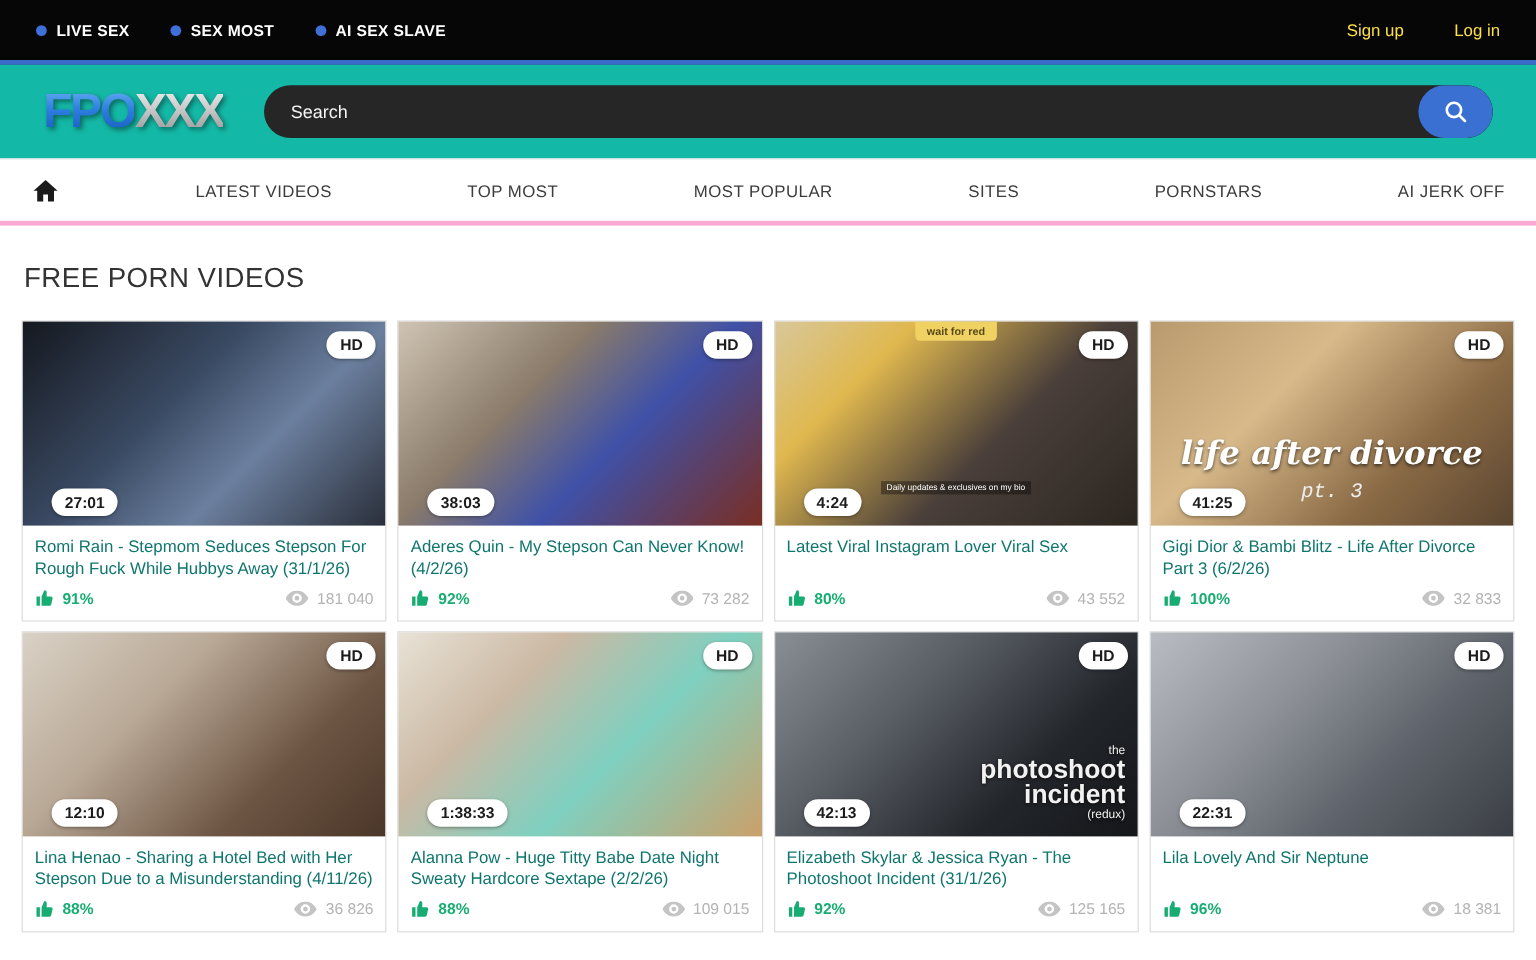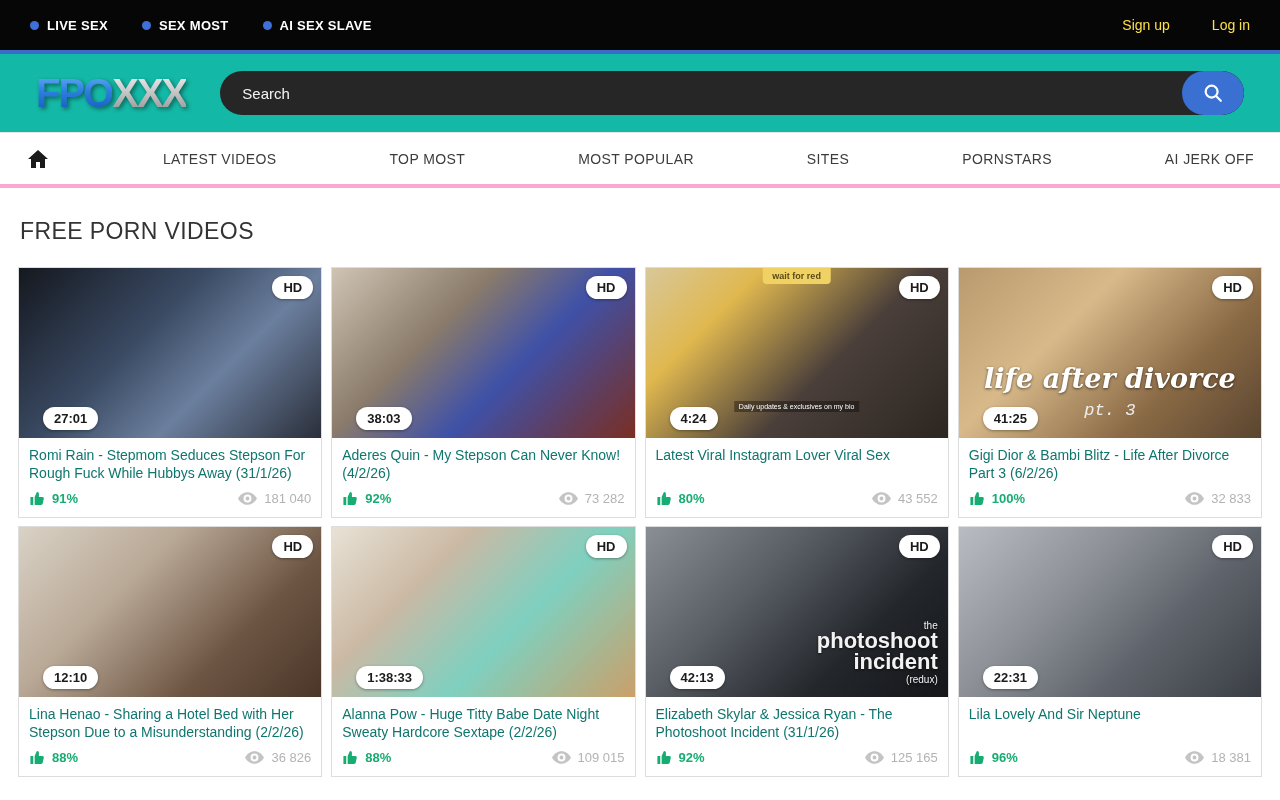--- a/index.html
+++ b/index.html
@@ -229,21 +229,21 @@
       </div>
     </div>
   </div>
 
   <div class="card">
     <div class="thumb" style="background: linear-gradient(135deg, rgb(217, 210, 198) 0%, rgb(185, 168, 150) 35%, rgb(109, 85, 67) 70%, rgb(74, 54, 40) 100%);">
       <span class="badge badge-hd">HD</span>
       <span class="badge badge-duration">12:10</span>
     </div>
     <div class="meta">
-      <div class="title">Lina Henao - Sharing a Hotel Bed with Her Stepson Due to a Misunderstanding (2/2/26)</div>
+      <div class="title">Lina Henao - Sharing a Hotel Bed with Her Stepson Due to a Misunderstanding (4/11/26)</div>
       <div class="stats">
         <span class="rating">
           <svg class="icon-svg" width="17" height="17" viewBox="0 0 24 24">
               <path fill="#17ad72" d="M2 10h4v11H2zM8 21h9.2c1 0 1.9-.7 2.1-1.7l1.6-7A2 2 0 0 0 19 10h-5V5a2.3 2.3 0 0 0-2.3-2.3c-.4 0-.8.3-.9.7L8 10z"></path>
             </svg>
           <span>88%</span>
         </span>
         <span class="views">
           <svg class="icon-svg" width="19" height="13" viewBox="0 0 24 16">
               <path fill="#c4c4c4" d="M12 0C7 0 2.7 3.1 0 8c2.7 4.9 7 8 12 8s9.3-3.1 12-8C21.3 3.1 17 0 12 0zm0 13a5 5 0 1 1 0-10 5 5 0 0 1 0 10zm0-2.5a2.5 2.5 0 1 0 0-5 2.5 2.5 0 0 0 0 5z"></path>

